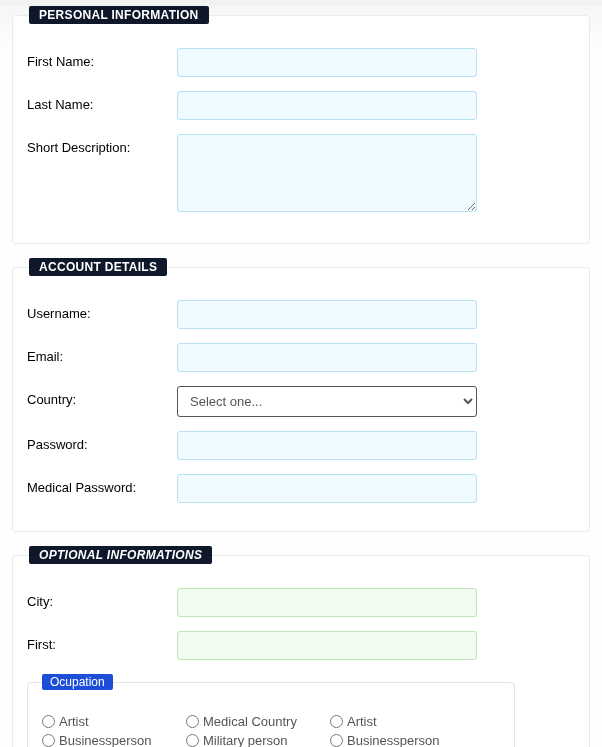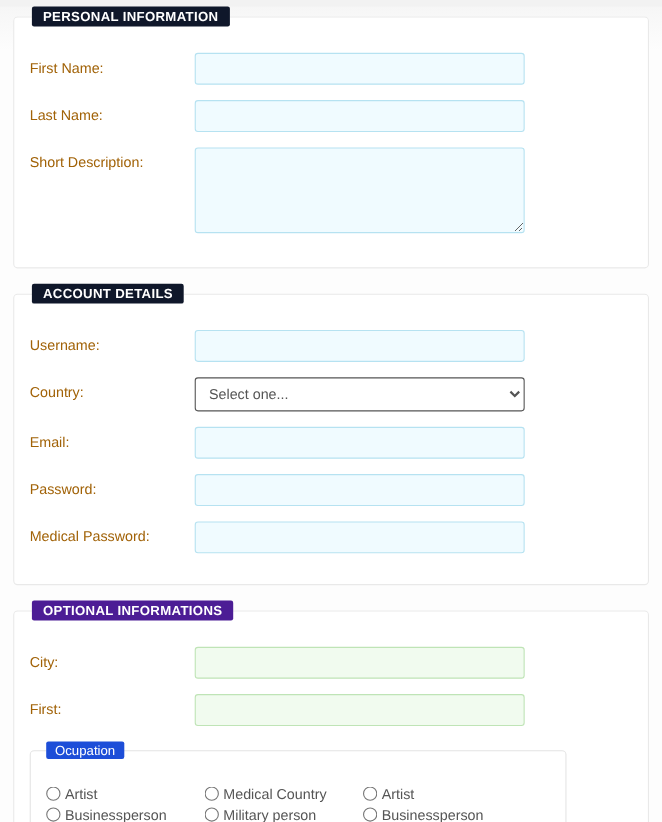--- a/index.html
+++ b/index.html
@@ -29,30 +29,30 @@
     margin: 0 0 0 2px;
     padding: 2px 10px;
     font-size: 12px;
     font-weight: bold;
     color: #fff;
     text-transform: uppercase;
     border-radius: 2px;
     letter-spacing: 0.3px;
   }
   .heading-blue  { background: #0f172a; }
-  .heading-green { background: #4c1d95; }
+  .heading-green { background: #0f172a; font-style: italic; }
   .form-row {
     display: flex;
     align-items: flex-start;
     margin-bottom: 14px;
   }
   .form-row .label {
     width: 150px;
     padding-top: 6px;
-    color: #a16207;
+    color: #000000;
   }
   .form-row .control { flex: 1; }
   input.txt, textarea.txt, select.sel {
     width: 300px;
     max-width: 300px;
     padding: 6px 8px;
     font: inherit;
     color: #555;
     border: 1px solid;
     border-radius: 3px;
@@ -129,31 +129,31 @@
   <fieldset class="section">
     <legend class="heading heading-blue">Account Details</legend>
 
     <div class="form-row">
       <div class="label">Username:</div>
       <div class="control">
         <input type="text" class="txt input-blue" value="" style="">
       </div>
     </div>
     <div class="form-row">
+      <div class="label">Email:</div>
+      <div class="control">
+        <input type="text" class="txt input-blue" value="" style="">
+      </div>
+    </div>
+    <div class="form-row">
       <div class="label">Country:</div>
       <div class="control">
         <select class="sel">
           <option>Select one...</option>
         </select>
-      </div>
-    </div>
-    <div class="form-row">
-      <div class="label">Email:</div>
-      <div class="control">
-        <input type="text" class="txt input-blue" value="" style="">
       </div>
     </div>
     <div class="form-row">
       <div class="label">Password:</div>
       <div class="control">
         <input type="password" class="txt input-blue" value="" style="">
       </div>
     </div>
     <div class="form-row">
       <div class="label">Medical Password:</div>

